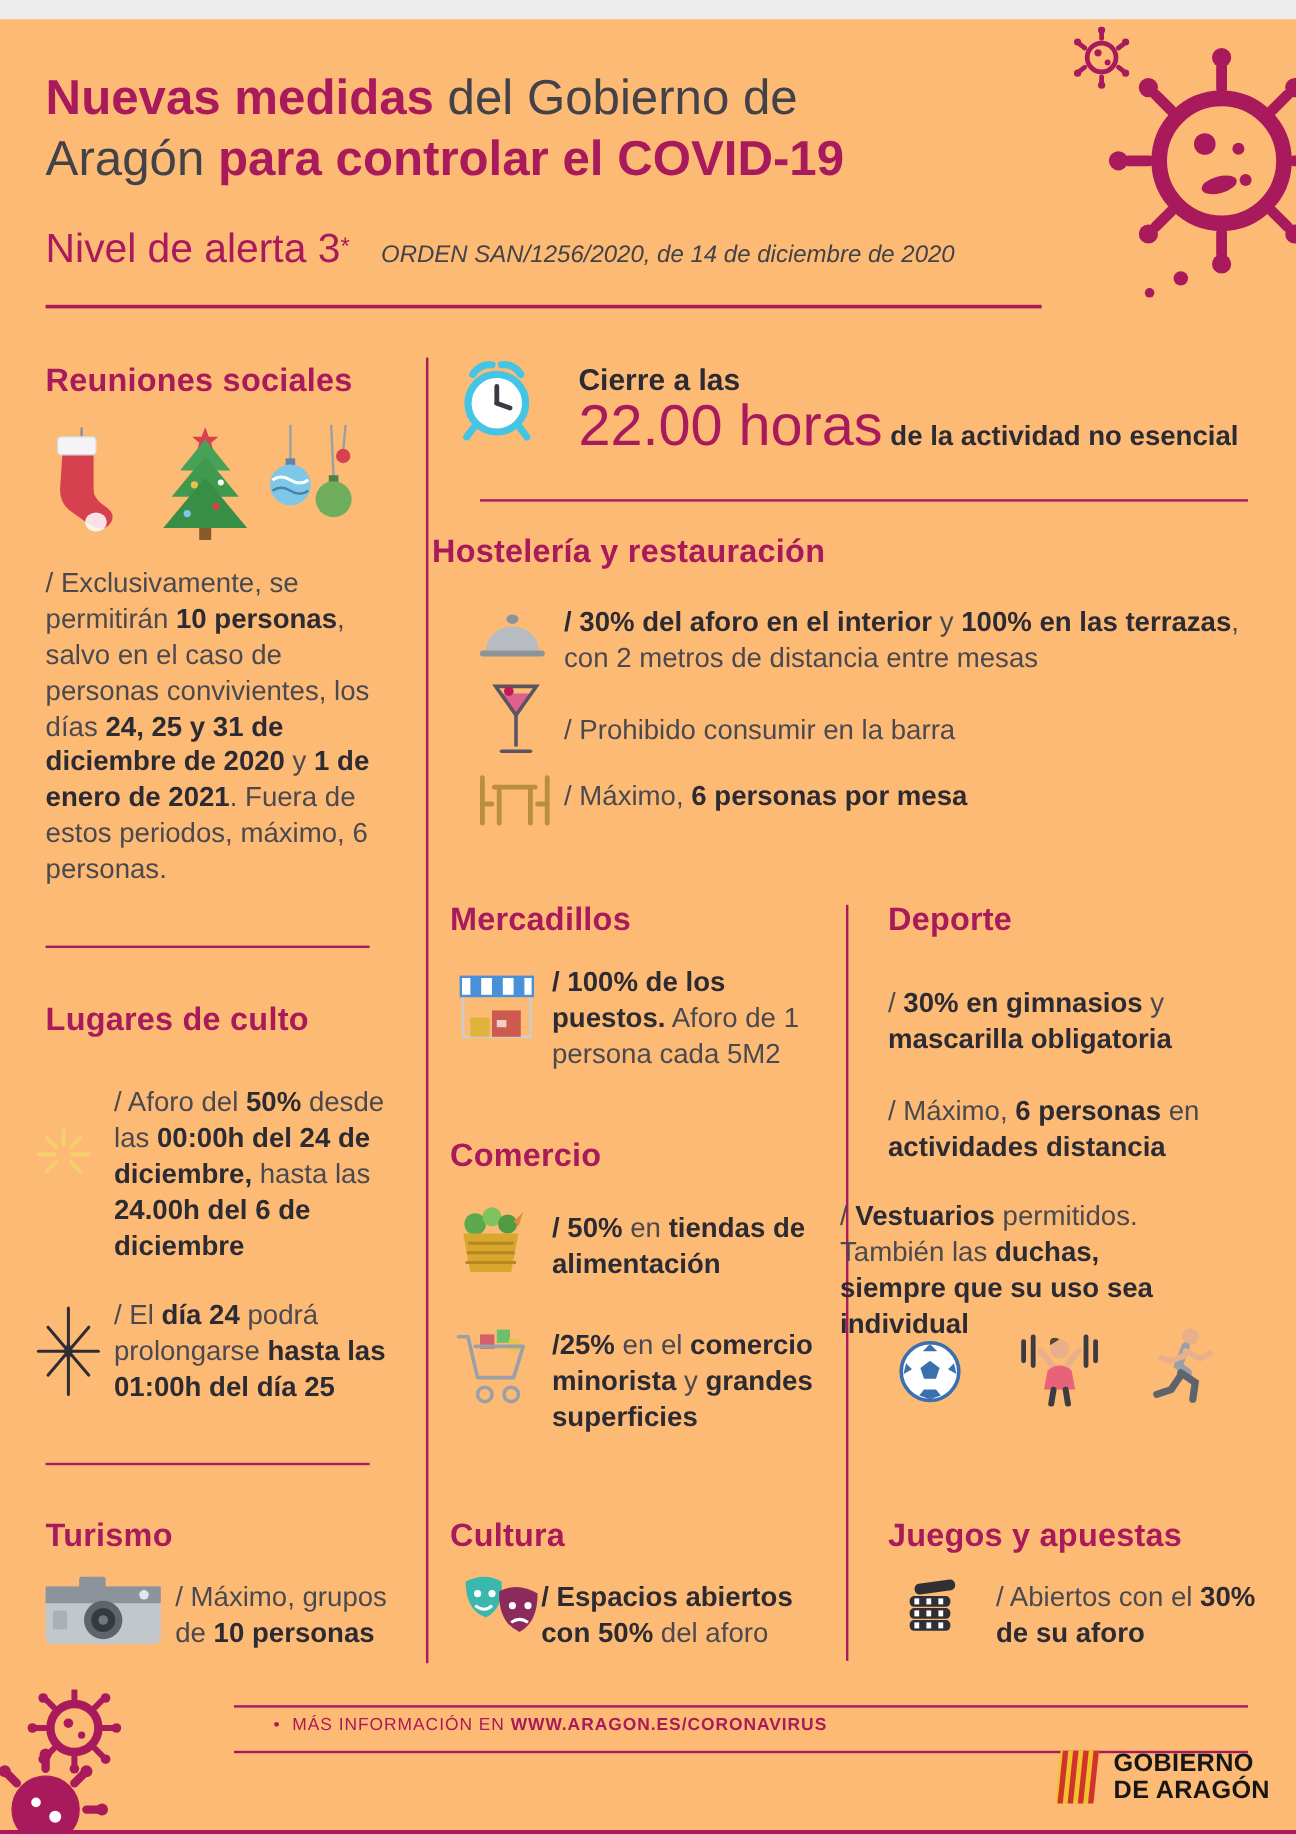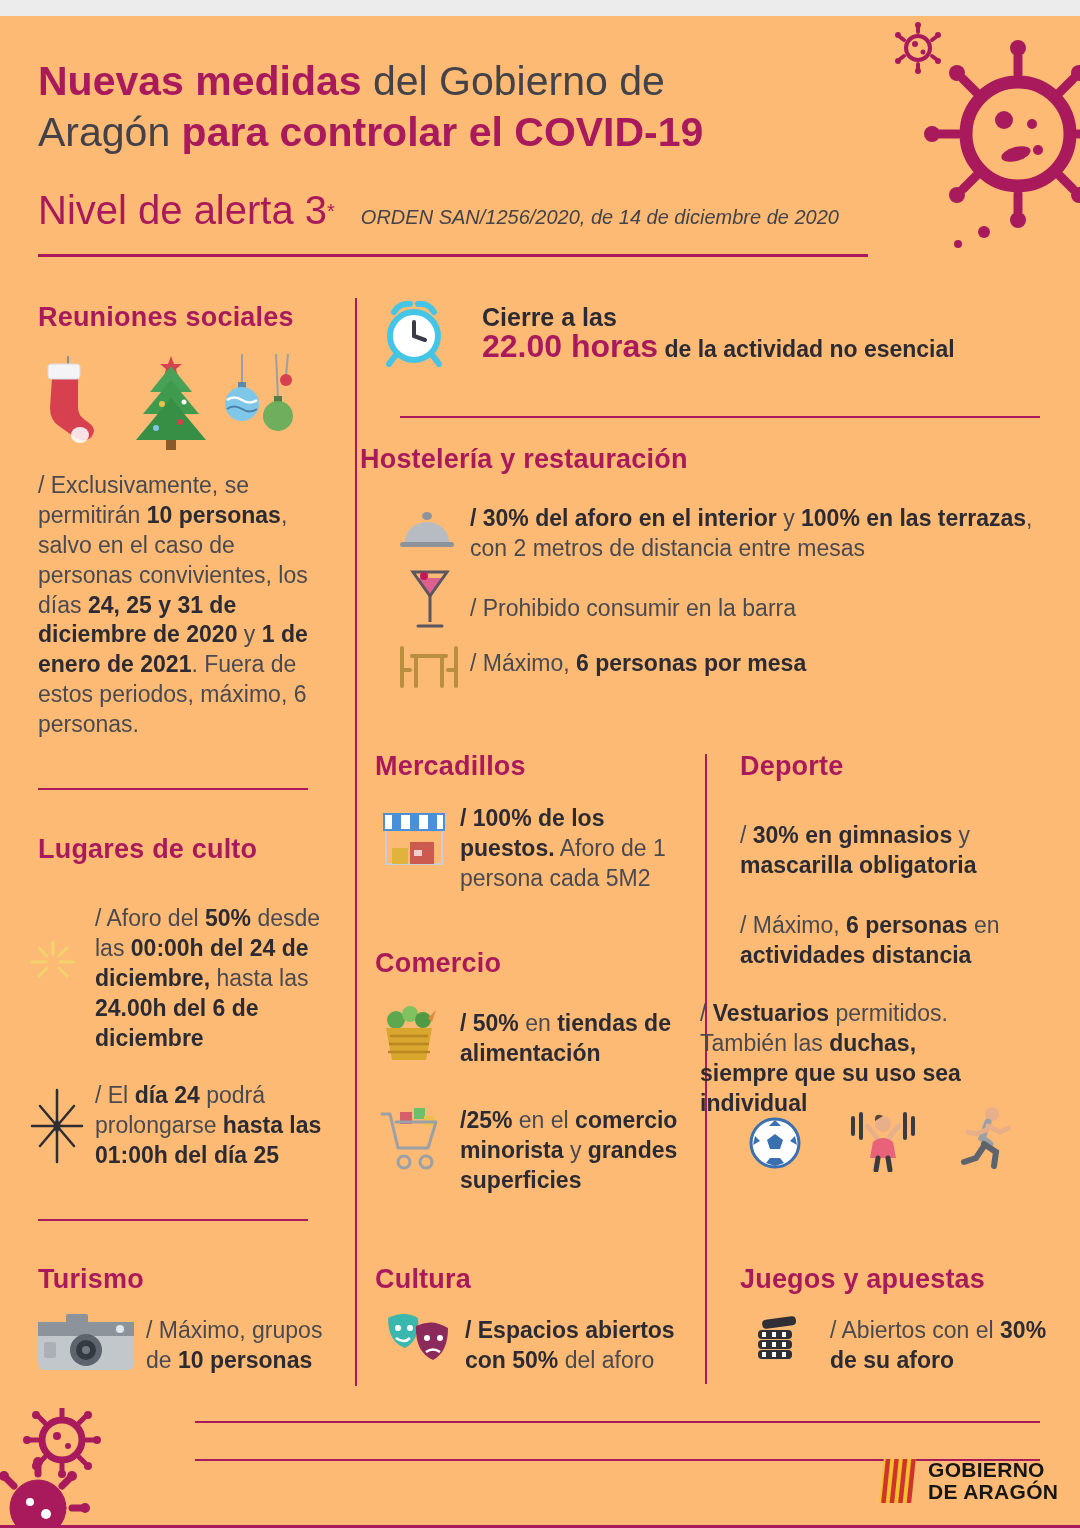--- a/index.html
+++ b/index.html
@@ -7,24 +7,24 @@
   html,body{background:#ececec}
   #page{position:relative;width:1080px;height:1528px;margin:16px auto;background:#fdba74;
         font-family:"Liberation Sans",sans-serif;overflow:hidden}
   .abs{position:absolute}
   .sec-h{font-size:27px;font-weight:700;color:var(--mag);letter-spacing:.2px}
   .txt{font-size:23px;line-height:1.3;color:var(--dark)}
   .txt b{color:var(--bold)}
   .rule{background:var(--mag)}
   .title{font-size:41px;line-height:1.24;color:#434249}
   .title .mag{color:var(--mag);font-weight:700}
-  .alert{font-size:40px;color:var(--mag);font-weight:400}
+  .alert{font-size:34px;color:var(--mag);font-weight:400}
   .order{font-style:italic;font-size:20px;color:#434249;margin-left:26px;font-weight:400}
   .cierre-l1{font-size:25px;font-weight:700;color:var(--bold)}
-  .cierre-time{font-size:32px;font-weight:700;color:var(--mag)}
+  .cierre-time{font-size:48px;font-weight:400;color:var(--mag)}
   .cierre-l2{font-size:23px;font-weight:700;color:var(--bold)}
   .footer-info{font-size:14.5px;letter-spacing:.8px;color:var(--mag);font-weight:400}
   .footer-info b{font-weight:700}
   .logo-text{font-size:21px;font-weight:700;color:#161616;line-height:1.05;letter-spacing:.3px}
 </style>
 </head>
 <body>
 
 <div id="page">
 
@@ -276,21 +276,21 @@
   <svg class="abs" style="left:382px;top:1294px" width="72" height="60" viewBox="0 0 72 60">
     <path d="M6 8 q16 -8 30 0 q2 22 -13 30 q-17 -6 -17 -30z" fill="#3bb8ae"></path>
     <circle cx="16" cy="18" r="3" fill="#fff"></circle>
       <circle cx="28" cy="18" r="3" fill="#fff"></circle>
     <path d="M14 28 q8 6 14 0" stroke="#fff" stroke-width="2.5" fill="none"></path>
     <path d="M34 16 q16 -8 32 2 q0 24 -15 32 q-18 -8 -17 -34z" fill="#8c2a5c"></path>
     <circle cx="45" cy="28" r="3" fill="#fff"></circle>
       <circle cx="58" cy="28" r="3" fill="#fff"></circle>
     <path d="M44 42 q7 -5 14 0" stroke="#fff" stroke-width="2.5" fill="none"></path>
   </svg>
-  <div class="abs txt" style="left:465px;top:1300px;width:228px">
+  <div class="abs txt" style="left:451px;top:1300px;width:228px">
     <b>/ Espacios abiertos con 50%</b><span> del aforo</span>
   </div>
 
   <div class="abs sec-h" style="left:740px;top:735px">Deporte</div>
   <div class="abs txt" style="left:740px;top:805px;width:300px">
     <span>/ </span><b>30% en gimnasios</b><span> y </span><b>mascarilla obligatoria</b>
   </div>
   <div class="abs txt" style="left:740px;top:895px;width:300px">
     <span>/ Máximo, </span><b>6 personas</b><span> en </span><b>actividades distancia</b>
   </div>
@@ -356,20 +356,23 @@
       <rect x="10" y="42" width="4" height="5"></rect>
         <rect x="20" y="42" width="4" height="5"></rect>
         <rect x="30" y="42" width="4" height="5"></rect>
     </g>
   </svg>
   <div class="abs txt" style="left:830px;top:1300px;width:218px">
     <span>/ Abiertos con el </span><b>30% de su aforo</b>
   </div>
 
   <div class="abs rule" style="left:195px;top:1405px;width:845px;height:2px"></div>
+  <div class="abs footer-info" style="left:228px;top:1414px;white-space:nowrap">
+    <span>•</span>&nbsp;&nbsp;<span>MÁS INFORMACIÓN EN </span><b>WWW.ARAGON.ES/CORONAVIRUS</b>
+  </div>
   <div class="abs rule" style="left:195px;top:1443px;width:845px;height:2px"></div>
 
   <svg class="abs" style="left:0;top:1392px" width="170" height="118" viewBox="0 0 170 118">
     <g stroke="#a81a5b" fill="none" stroke-linecap="round">
       <circle cx="62" cy="32" r="20" stroke-width="7"></circle>
       <g stroke-width="5">
         <line x1="62" y1="8" x2="62" y2="1"></line>
           <line x1="79" y1="15" x2="85" y2="9"></line>
         <line x1="86" y1="32" x2="94" y2="32"></line>
           <line x1="79" y1="49" x2="85" y2="55"></line>

